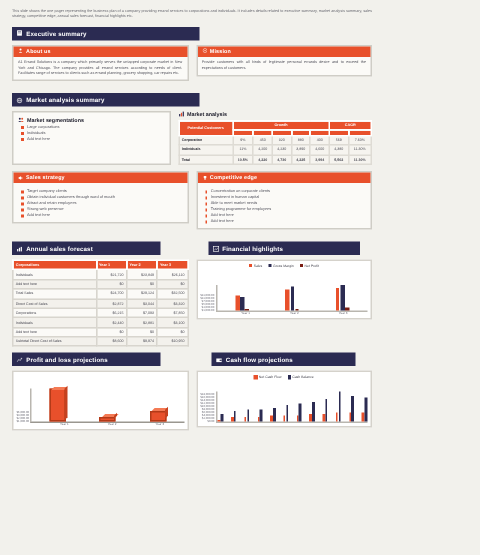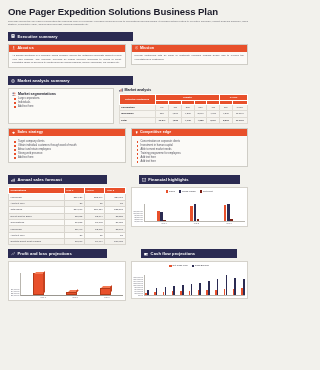--- a/index.html
+++ b/index.html
@@ -107,21 +107,20 @@
   .cf-bars { flex:1; display:flex; align-items:flex-end; justify-content:space-between;
              border-left:0.4px solid #b9b6af; border-bottom:0.4px solid #b9b6af; padding:0 0.5px;}
   .cf-grp { display:flex; align-items:flex-end; gap:0.3px; }
   .cf-bar { width:1.5px; }
 </style>
 </head>
 <body>
 
 <div class="page">
 
-  <div class="doc-title">One Pager Expedition Solutions Business Plan</div>
   <div class="doc-subtitle">This slide shows the one pager representing the business plan of a company providing errand services to corporations and individuals. It includes details related to executive summary, market analysis summary, sales strategy, competitive edge, annual sales forecast, financial highlights etc.</div>
 
   <div class="sec-bar">
     <svg class="ic" viewBox="0 0 10 10">
         <rect x="1" y="0.5" width="8" height="9" fill="#fff"></rect>
         <rect x="2.5" y="2.5" width="5" height="0.8" fill="#2b2b52"></rect>
         <rect x="2.5" y="4.5" width="5" height="0.8" fill="#2b2b52"></rect>
       </svg>
     <span>Executive summary</span>
   </div>

